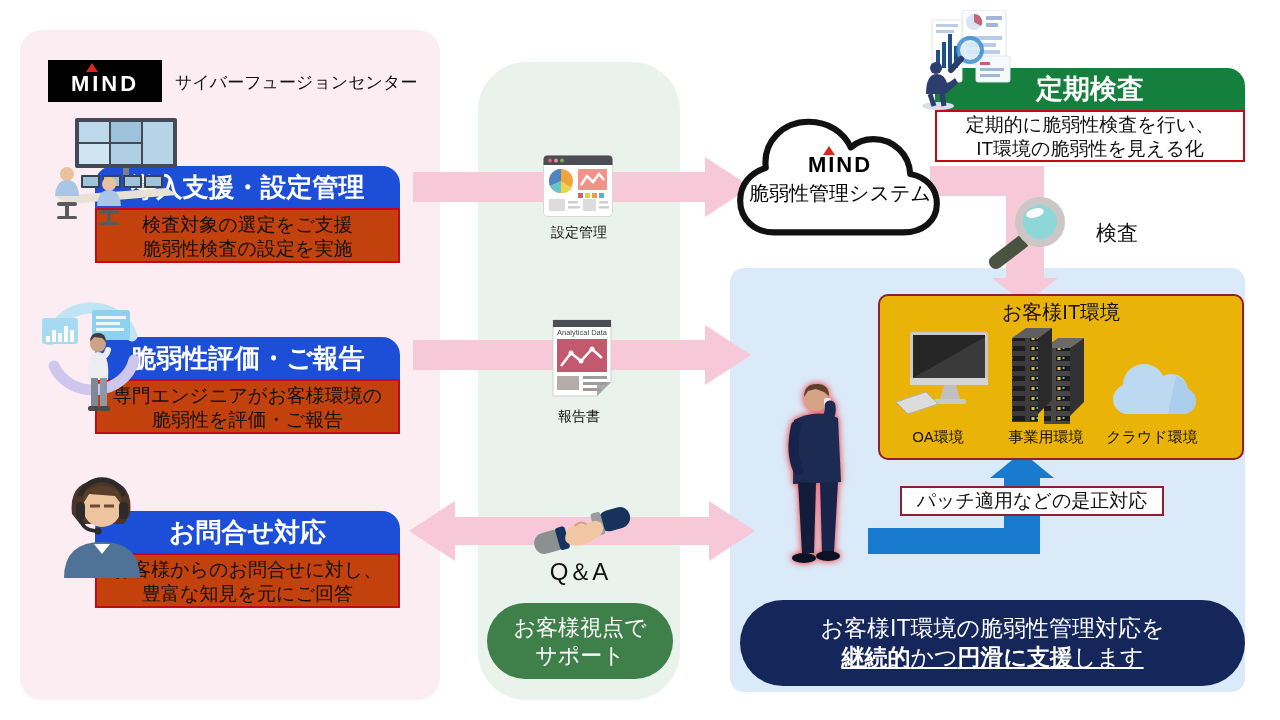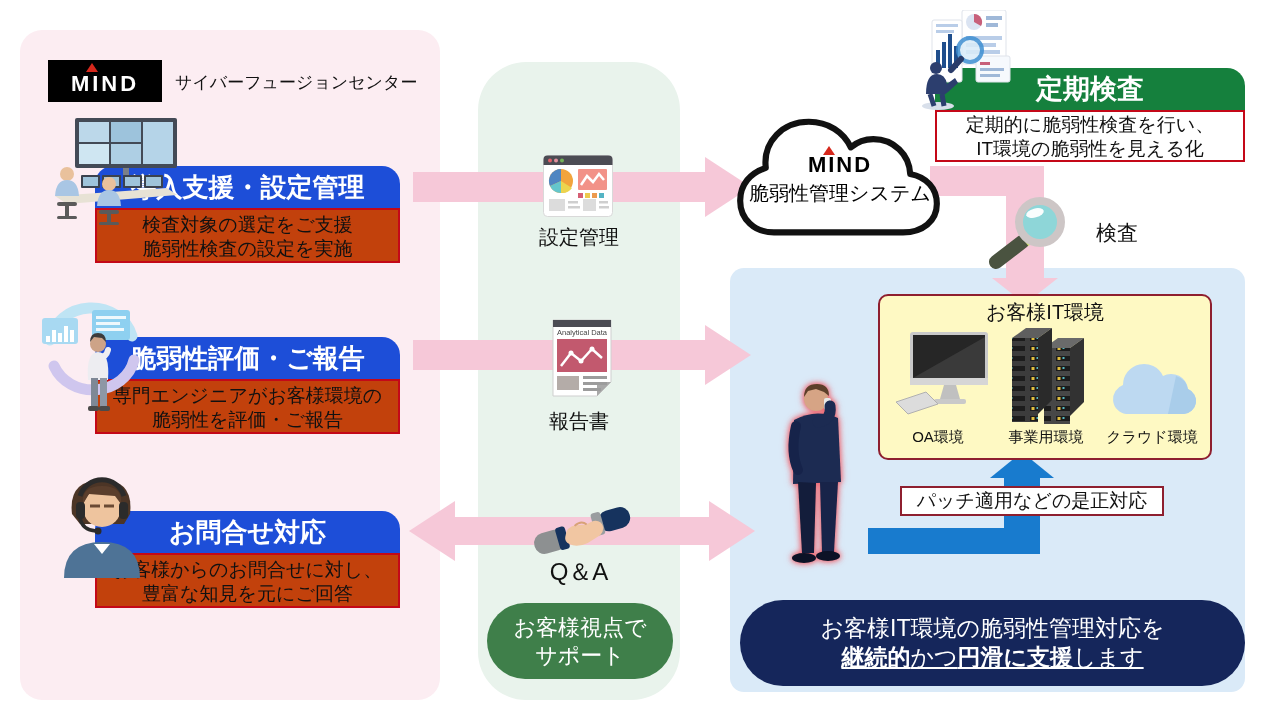--- a/index.html
+++ b/index.html
@@ -40,21 +40,21 @@
   #a3s{left:453px;top:517px;width:256px;height:28px;}
   #a3lh{left:409px;top:501px;} #a3rh{left:709px;top:501px;}
   #elh{left:930px;top:166px;width:112px;height:30px;}
   #elv{left:1006px;top:166px;width:38px;height:114px;}
   #eld{left:992px;top:278px;width:0;height:0;border-left:33px solid transparent;
        border-right:33px solid transparent;border-top:26px solid #f6c8d8;z-index:1;}
   
   #mid1-icon{left:543px;top:155px;width:70px;height:62px;z-index:3;}
   #mid2-icon{left:549px;top:318px;width:66px;height:84px;z-index:3;}
   #mid3-icon{left:530px;top:498px;width:104px;height:64px;z-index:3;}
-  .mid-label{left:478px;width:202px;text-align:center;font-size:20px;color:#111;z-index:3;}
+  .mid-label{left:478px;width:202px;text-align:center;font-size:14px;color:#111;z-index:3;}
   #mid1-label{top:224px;} #mid2-label{top:408px;} #mid3-label{top:556px;font-size:24px;}
   #support-pill{left:487px;top:603px;width:186px;height:76px;background:#3f7f4a;border-radius:38px;
                 color:#fff;text-align:center;font-size:22px;line-height:28px;padding-top:11px;
                 box-sizing:border-box;z-index:2;}
   
   #cloud-svg{left:733px;top:108px;width:210px;height:132px;z-index:3;}
   #cloud-logo{left:775px;top:152px;width:130px;text-align:center;font-size:22px;font-weight:bold;
               letter-spacing:2px;color:#000;z-index:4;}
   #cloud-tri{left:823px;top:146px;z-index:5;}
   #cloud-label{left:745px;top:180px;width:190px;text-align:center;font-size:20px;color:#000;z-index:4;}
@@ -64,22 +64,22 @@
                    border-radius:18px 18px 0 0;z-index:2;}
   #periodic-box{left:935px;top:110px;width:306px;height:47px;background:#fff;border:2px solid #c40818;
                 text-align:center;font-size:19px;line-height:24px;padding-top:1px;z-index:2;}
   #inspect-icon{left:918px;top:10px;width:104px;height:100px;z-index:3;}
   #mag-icon{left:980px;top:190px;width:98px;height:82px;z-index:4;}
   #kensa-label{left:1096px;top:219px;width:80px;font-size:21px;z-index:4;}
   
   #cust-role{left:733px;top:304px;width:145px;text-align:center;font-size:19px;line-height:23px;z-index:2;}
   #person-svg{left:766px;top:382px;width:98px;height:188px;z-index:2;
               filter:drop-shadow(0 0 3px rgba(240,90,100,.9)) drop-shadow(0 0 2px rgba(240,90,100,.6));}
-  #itenv-box{left:878px;top:294px;width:330px;height:162px;background:#fef9c3;border:2px solid #8e1f2f;
-             border-radius:10px;z-index:3;}
+  #itenv-box{left:878px;top:294px;width:330px;height:162px;background:#eab308;border:2px solid #8e1f2f;
+             border-radius:10px;z-index:3;padding-left:32px;}
   #itenv-title{position:absolute;left:0;top:3px;width:100%;text-align:center;font-size:20px;color:#111;}
   #pc-icon{left:16px;top:36px;width:96px;height:92px;}
   #srv-icon{left:122px;top:28px;width:92px;height:104px;}
   #cld-icon{left:222px;top:62px;width:96px;height:62px;}
   .itenv-label{top:132px;text-align:center;font-size:15px;color:#111;}
   #itenv-l0{left:6px;width:104px;} #itenv-l1{left:112px;width:108px;} #itenv-l2{left:218px;width:108px;}
   
   .bshaft{background:#187bce;z-index:2;}
   #bah{left:868px;top:528px;width:172px;height:26px;}
   #bav{left:1004px;top:478px;width:36px;height:76px;}

